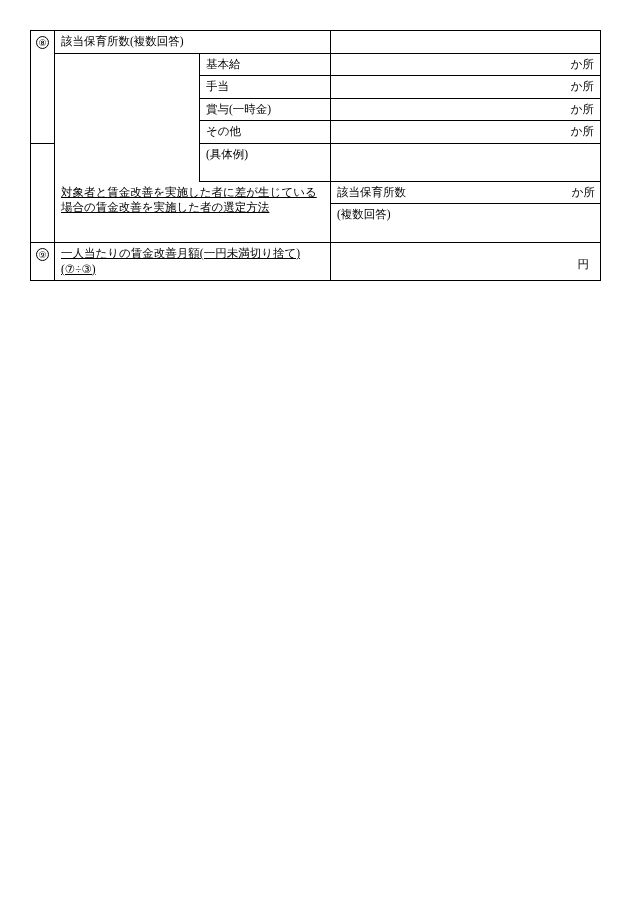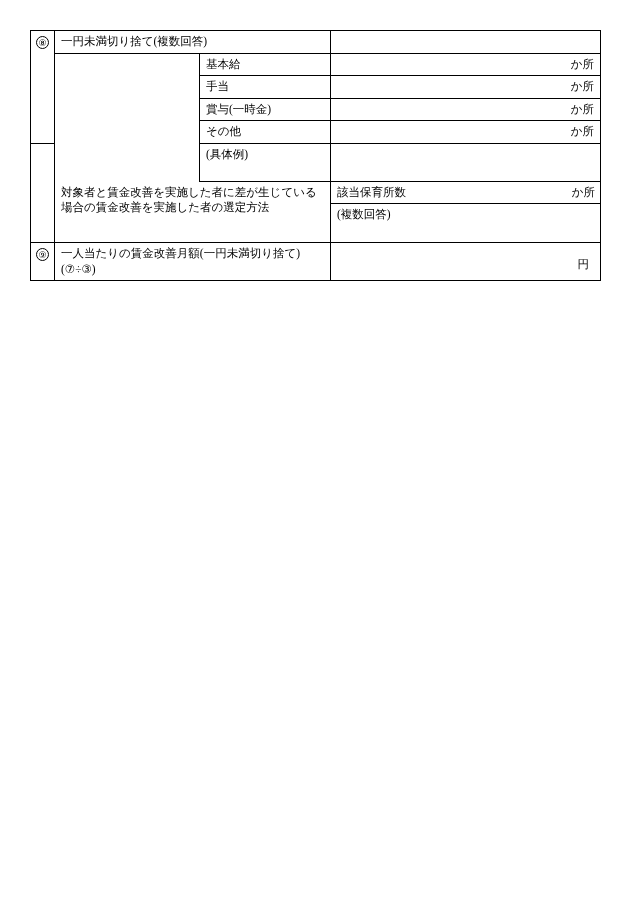--- a/index.html
+++ b/index.html
@@ -80,20 +80,21 @@
   }
   .sub-table td.edge-left { border-left: none; }
   .sub-table td.edge-right { border-right: none; }
   .sub-table td.edge-top { border-top: none; }
   .sub-table td.edge-bottom { border-bottom: none; }
   .label-line {
     white-space: nowrap;
   }
   .blockline {
     display: block;
+    text-decoration: underline;
   }
   .unit-row {
     display: flex;
     justify-content: flex-end;
     align-items: flex-end;
     height: 100%;
   }
 </style>
 </head>
 <body>
@@ -107,21 +108,21 @@
       <col style="width:131px">
       <col style="width:270px">
     </colgroup>
     <tbody>
 
       <tr>
         <td class="no-cell" rowspan="5">
           <div class="cell"><span class="circnum">⑧</span></div>
         </td>
         <td colspan="2">
-          <div class="cell">一円未満切り捨て(複数回答)</div>
+          <div class="cell">該当保育所数(複数回答)</div>
         </td>
         <td class="tall-1">
           <div class="cell">&nbsp;</div>
         </td>
       </tr>
 
       <tr>
         <td rowspan="4" class="nob-bottom">
           <div class="cell">&nbsp;</div>
         </td>

